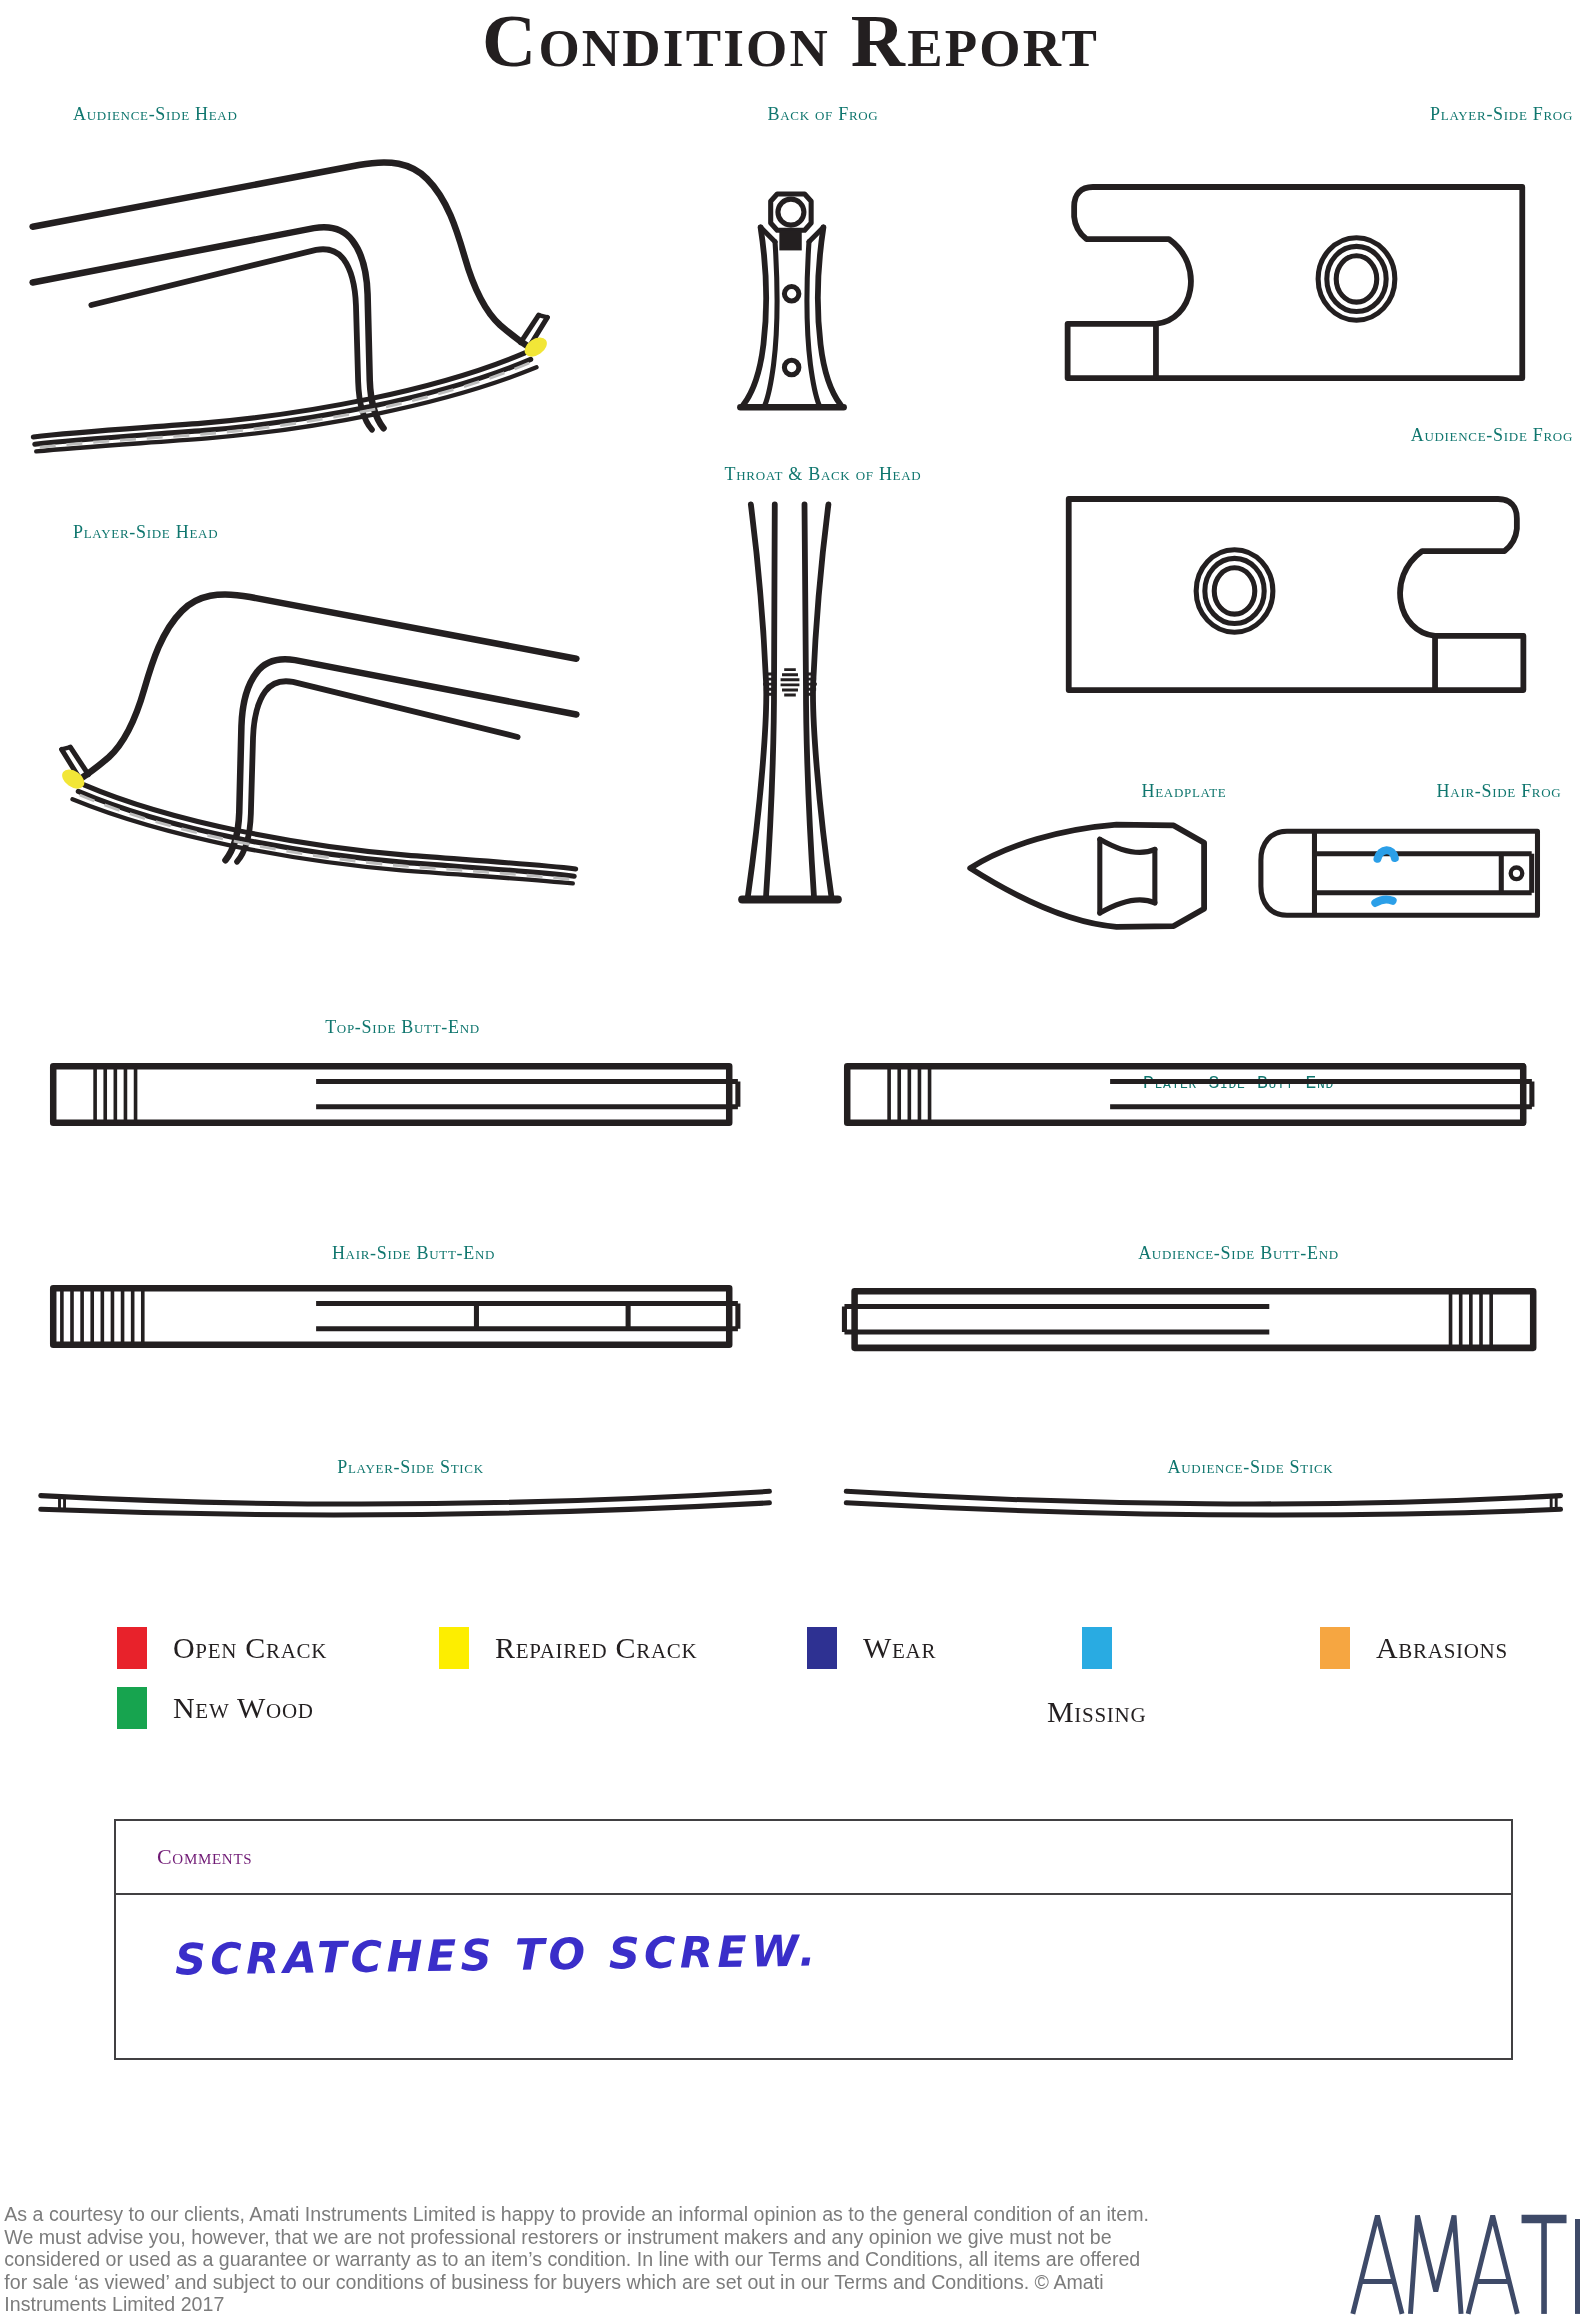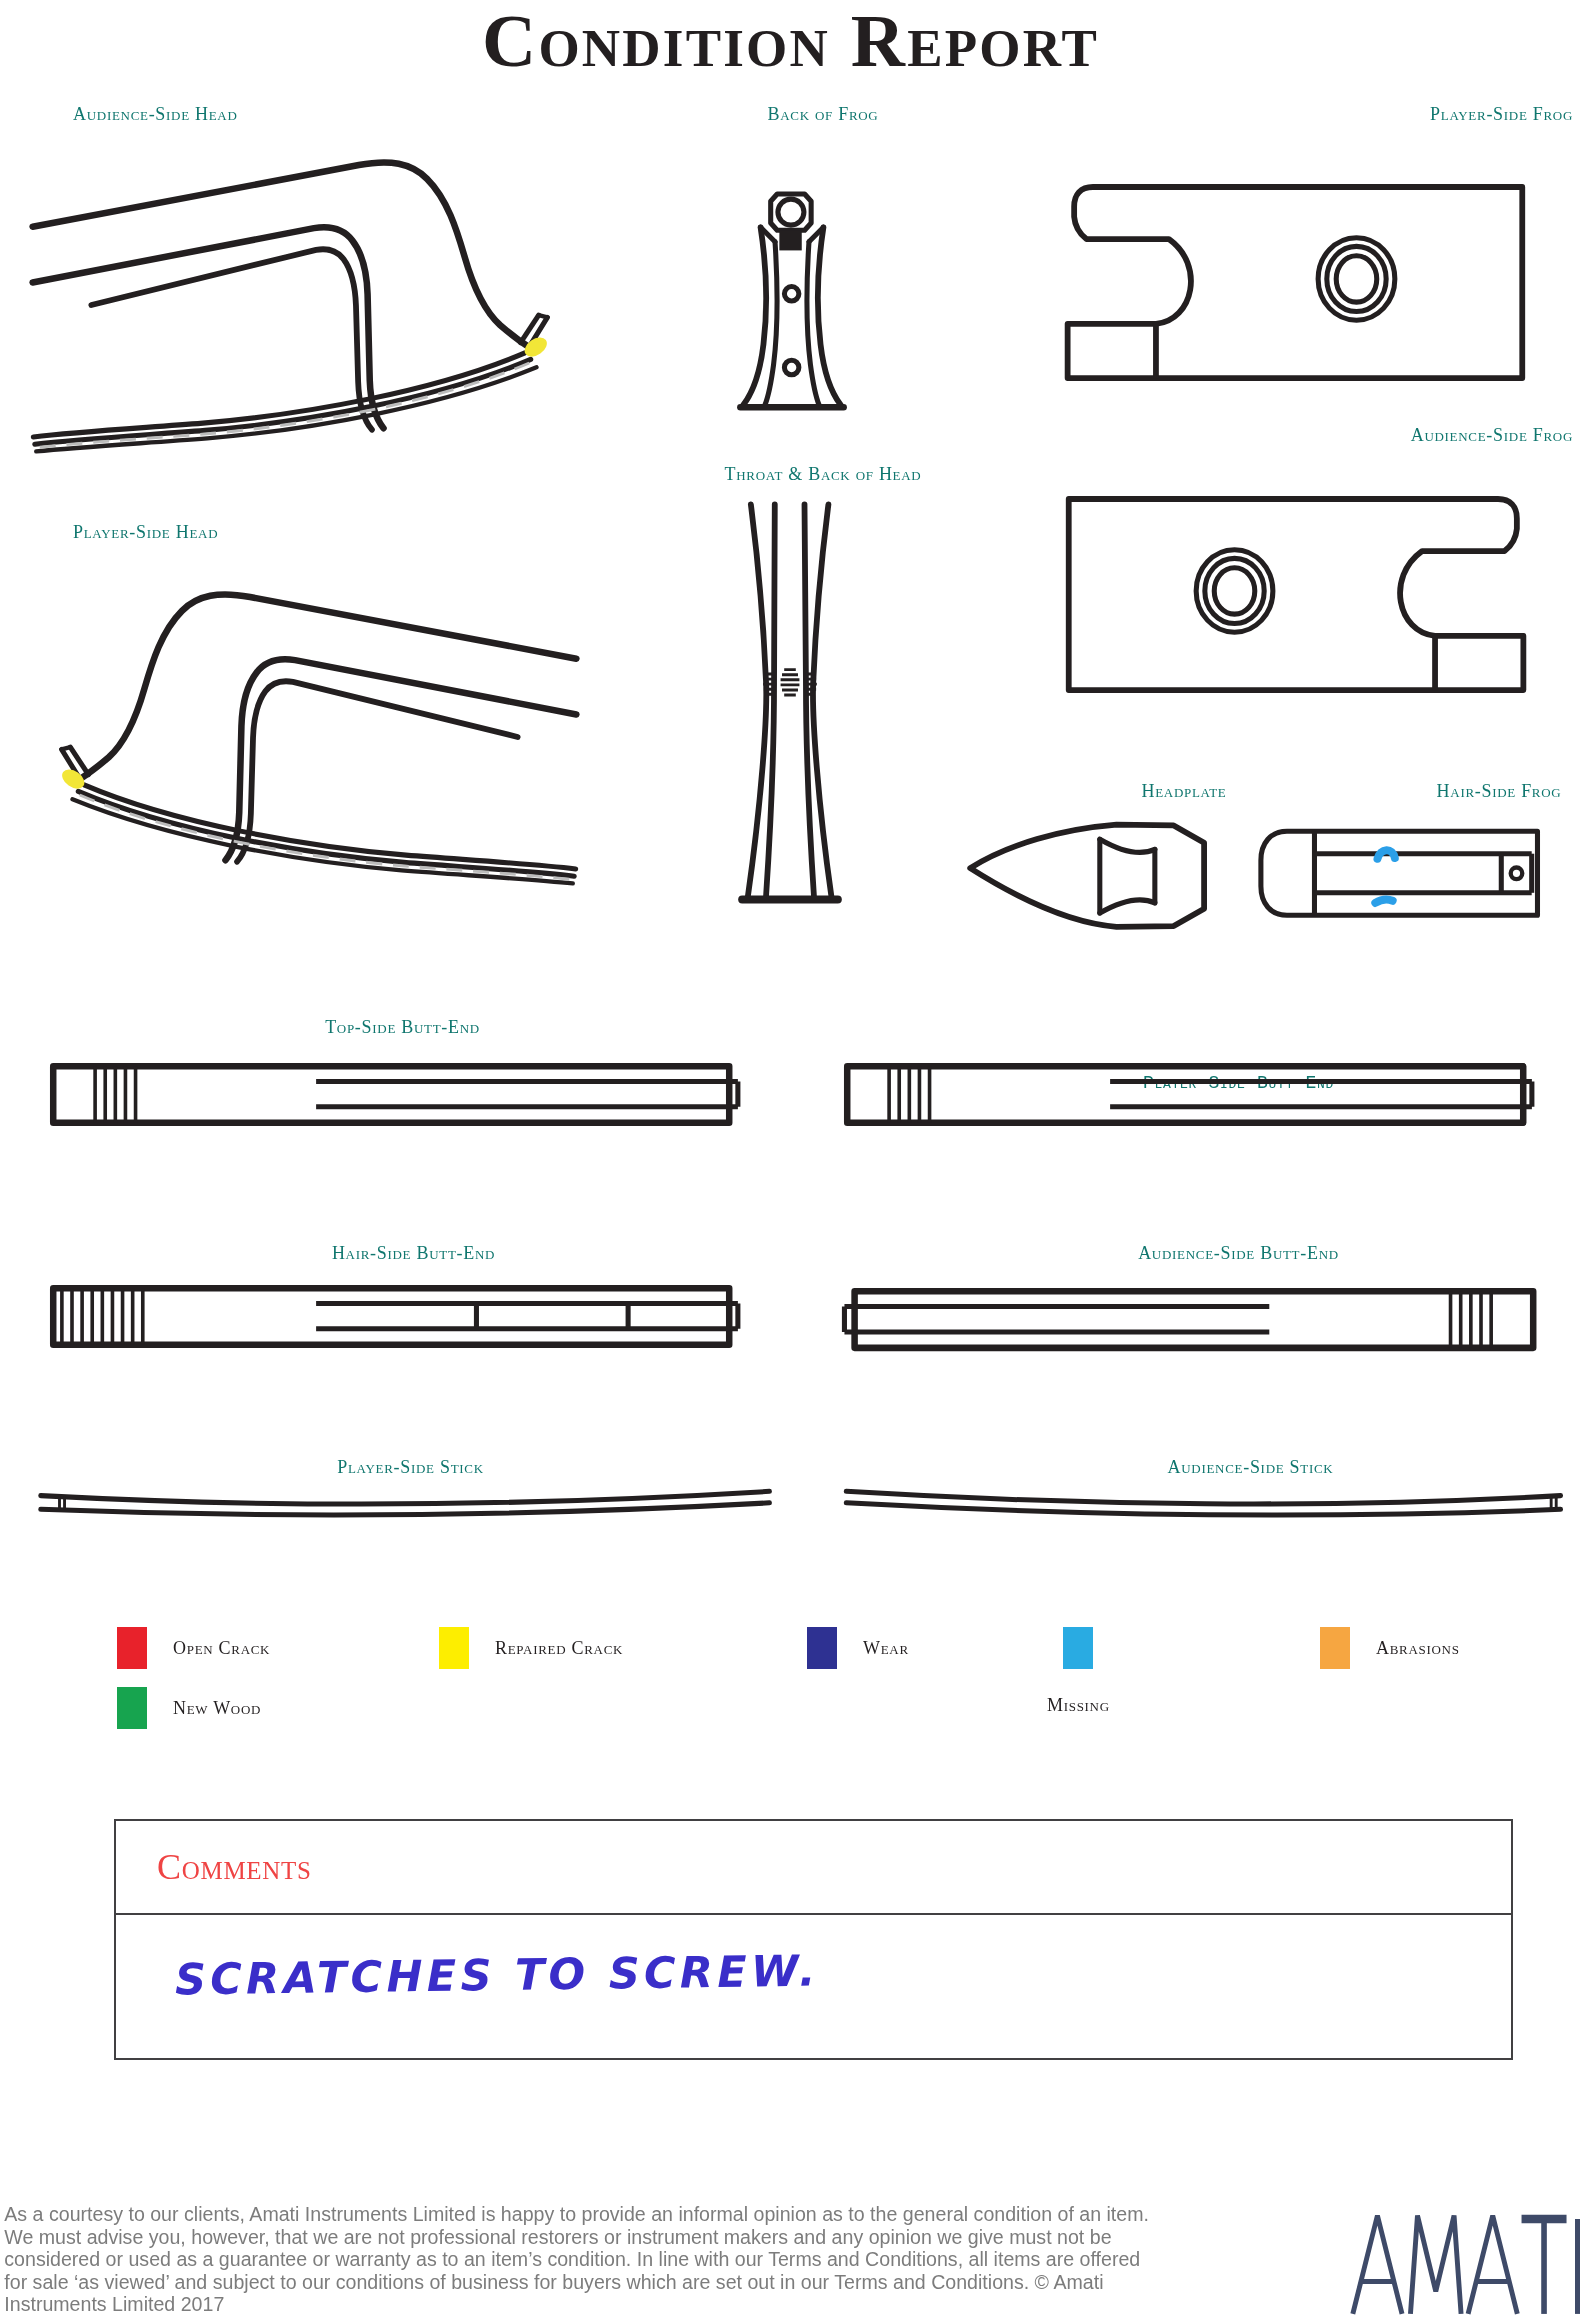--- a/index.html
+++ b/index.html
@@ -33,36 +33,36 @@
   svg.draw { position:absolute; overflow:visible; }
   svg.draw path, svg.draw circle, svg.draw ellipse, svg.draw line, svg.draw rect, svg.draw polygon {
     vector-effect:none;
   }
   .legend-item {
     position:absolute; height:42px;
     display:flex; align-items:center; gap:26px;
   }
   .legend-swatch { width:30px; height:42px; flex:0 0 auto; }
   .legend-label {
-    font-variant:small-caps; font-size:18px; letter-spacing:0.7px;
+    font-variant:small-caps; font-size:30px; letter-spacing:0.7px;
     color:#231f20; white-space:nowrap;
   }
   .comments-box {
     position:absolute; left:114px; top:1819px;
     width:1399px; height:241px;
     border:2.2px solid #414042;
     background:#ffffff;
   }
   .comments-header {
-    height:94px;
+    height:74px;
     border-bottom:2.2px solid #414042;
     display:flex; align-items:center;
     padding-left:41px;
     font-variant:small-caps;
-    font-size:36px; letter-spacing:0.7px; color:#ef4444;
+    font-size:22px; letter-spacing:0.7px; color:#701a75;
   }
   .comments-body { position:relative; height:133px; }
   .handwriting {
     position:absolute; left:59px; top:35px;
     font-family:"DejaVu Sans", sans-serif;
     font-style:italic; font-weight:bold;
     font-size:43px; letter-spacing:4.3px;
     color:#3a2ec9;
     transform:rotate(-0.8deg);
     white-space:nowrap;

